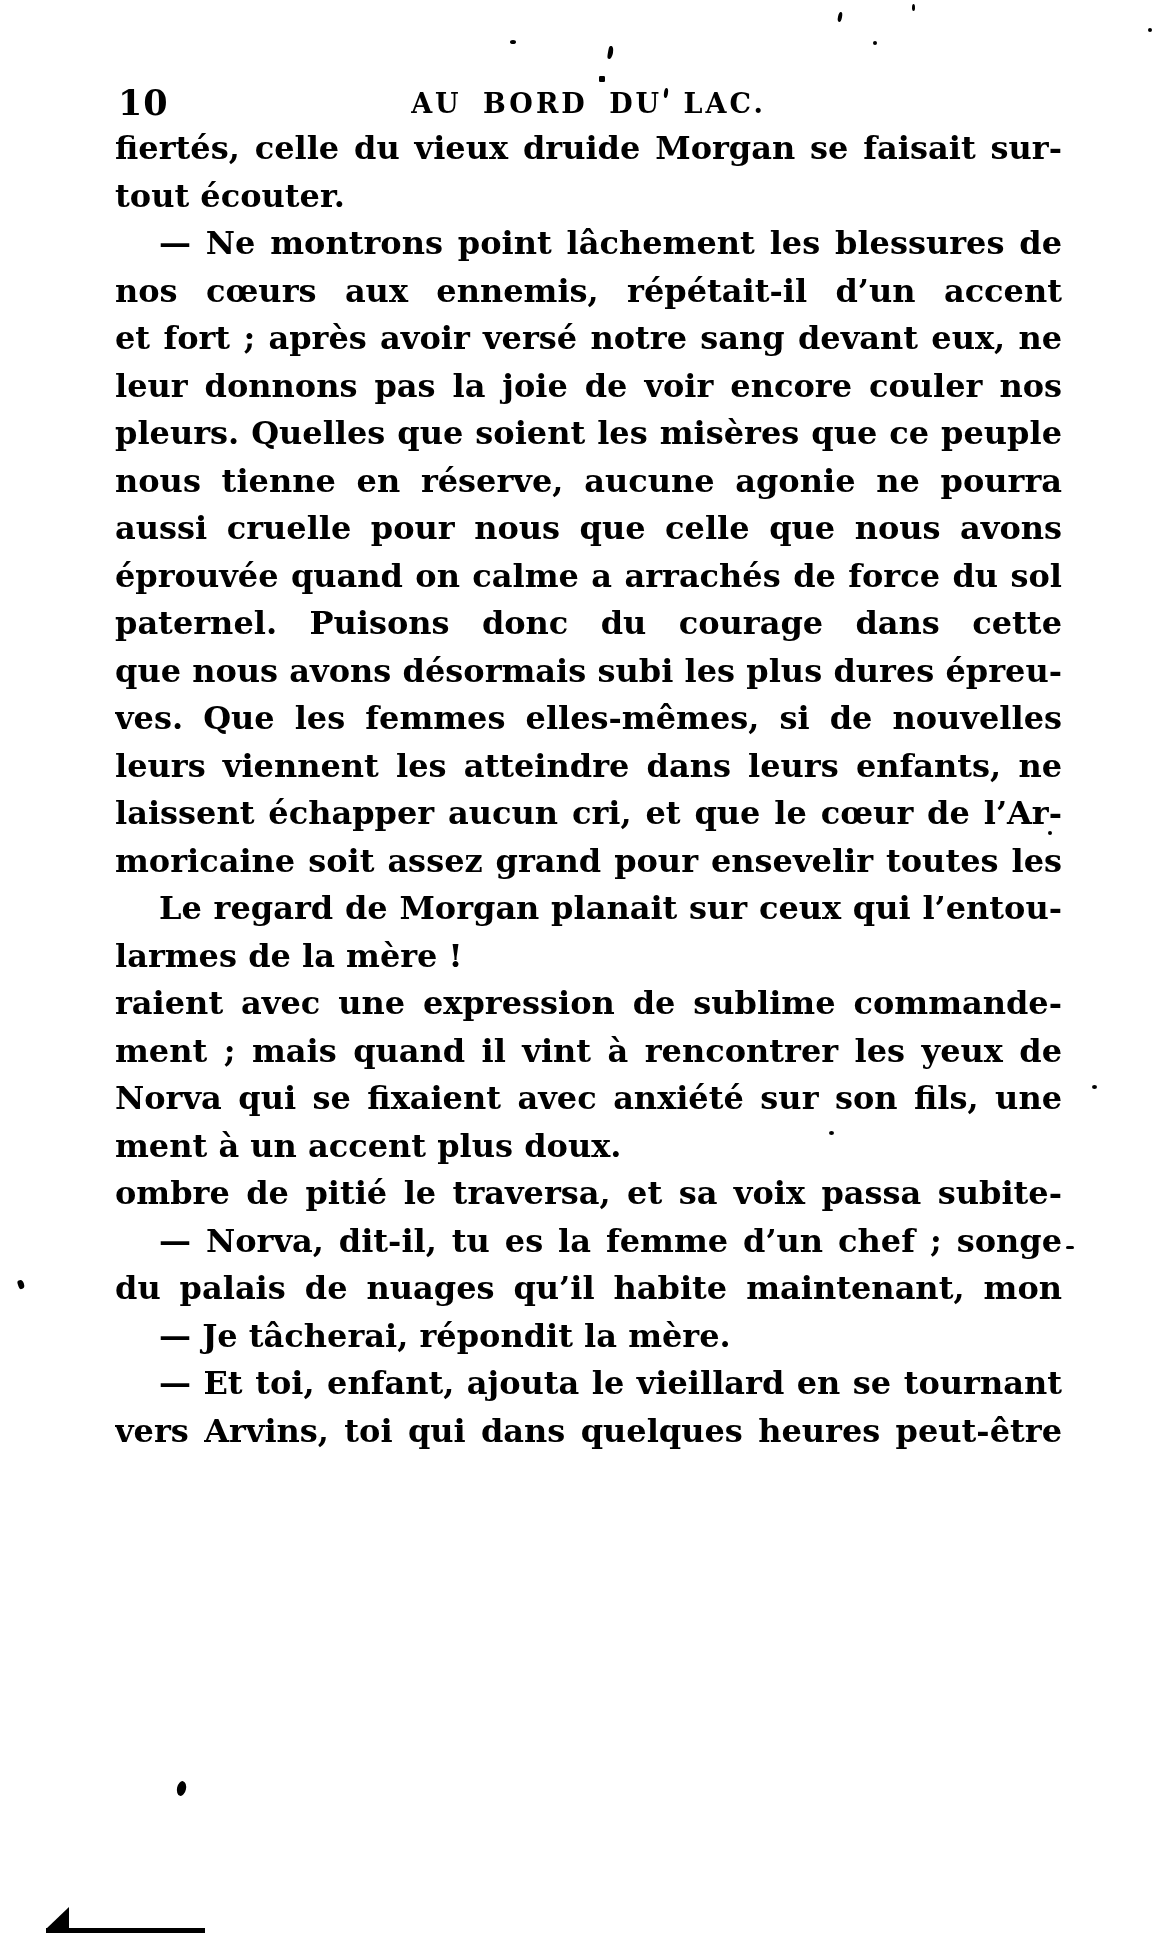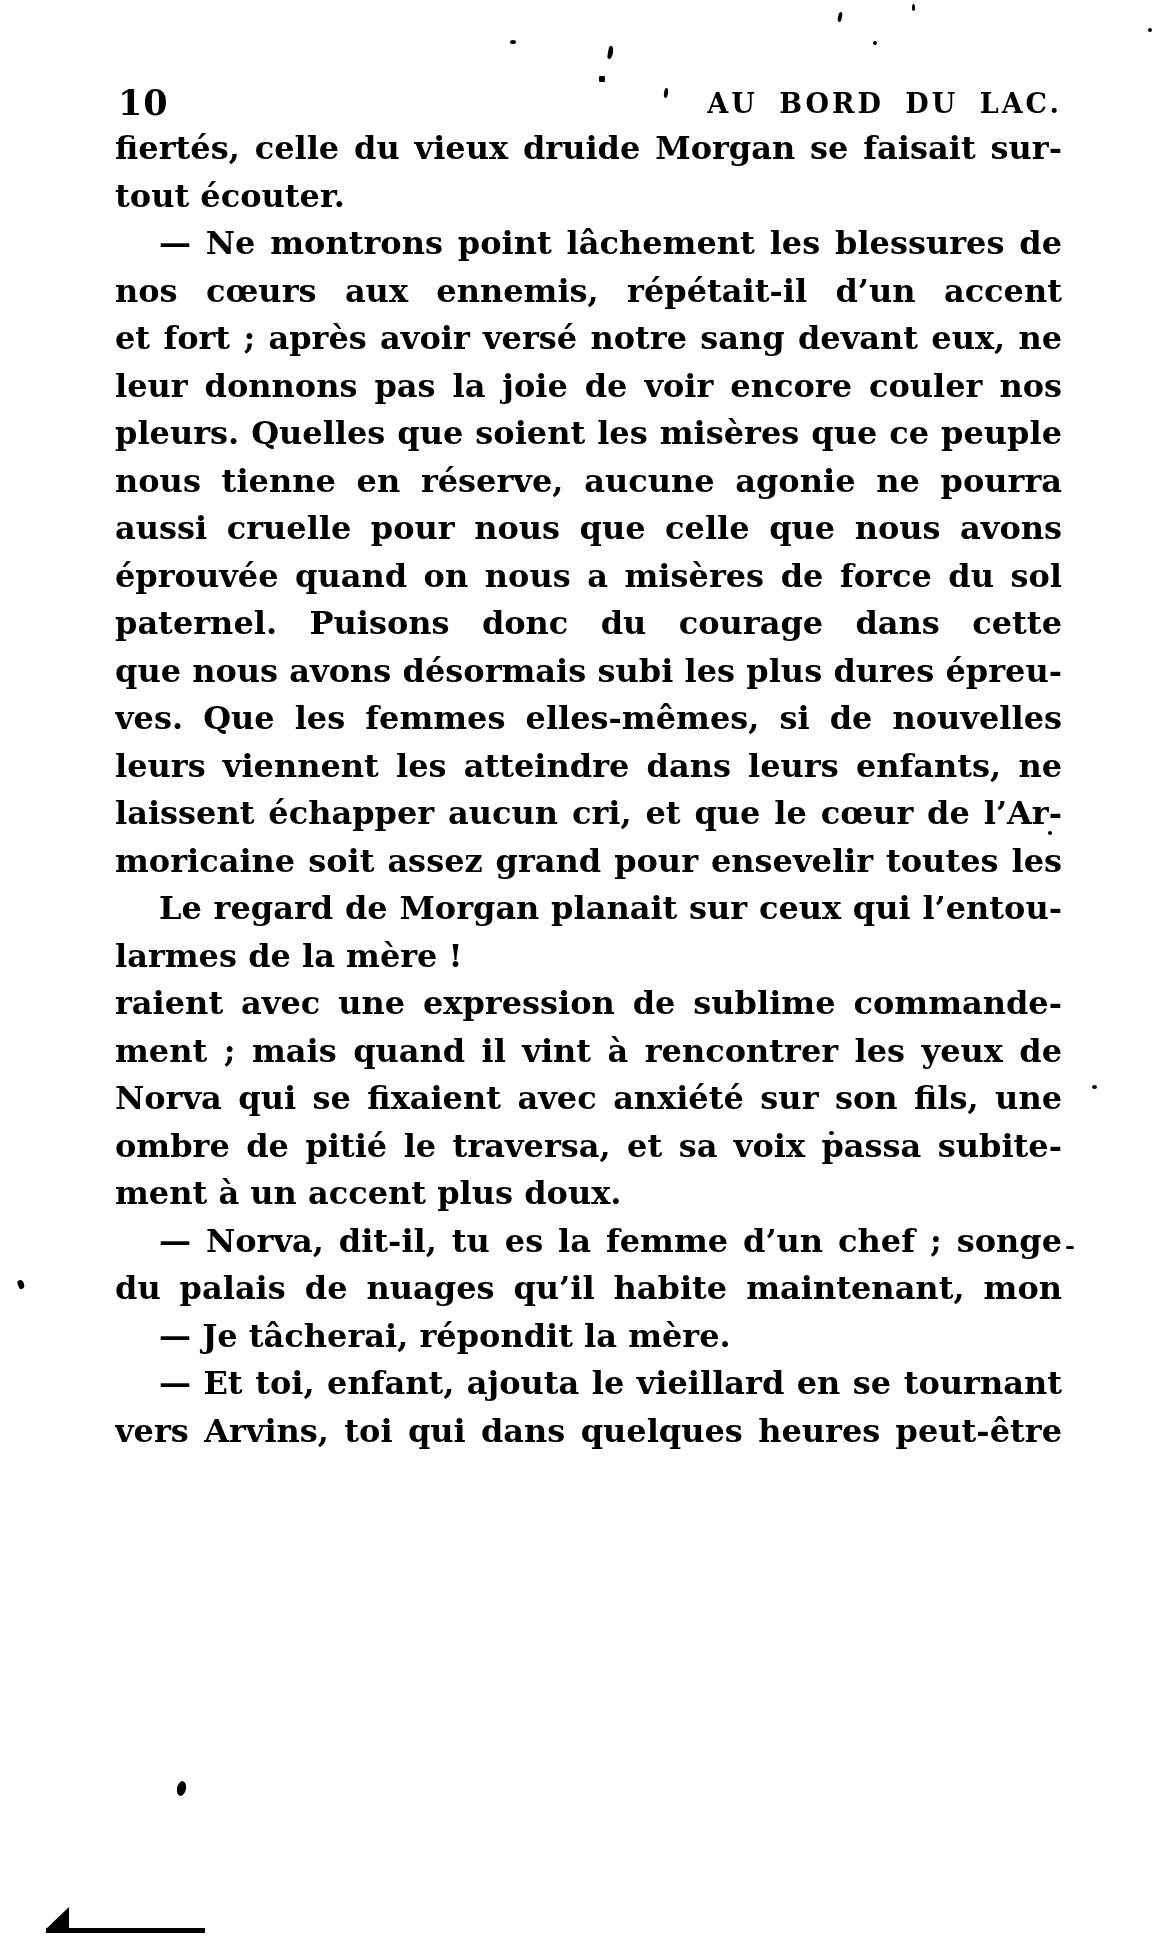--- a/index.html
+++ b/index.html
@@ -14,21 +14,21 @@
   
   .page-header{
     position:absolute;top:80px;left:115px;width:947px;height:44px;
   }
   .page-number{
     position:absolute;left:3px;top:2px;
     font-size:35px;font-weight:bold;letter-spacing:1px;
   }
   .running-title{
     position:absolute;left:0;right:0;top:8px;
-    text-align:right;
+    text-align:center;
     font-size:27px;font-weight:bold;
     letter-spacing:3px;word-spacing:9px;
   }
 
   
   .text-block{
     position:absolute;top:125px;left:115px;width:947px;
   }
   .line{
     height:47.5px;line-height:47.5px;overflow:hidden;
@@ -81,34 +81,34 @@
   <div class="text-block">
     <div class="line just">fiertés, celle du vieux druide Morgan se faisait sur-</div>
     <div class="line">tout écouter.</div>
     <div class="line just indent">— Ne montrons point lâchement les blessures de</div>
     <div class="line just">nos cœurs aux ennemis, répétait-il d’un accent calme</div>
     <div class="line just">et fort ; après avoir versé notre sang devant eux, ne</div>
     <div class="line just">leur donnons pas la joie de voir encore couler nos</div>
     <div class="line just">pleurs. Quelles que soient les misères que ce peuple</div>
     <div class="line just">nous tienne en réserve, aucune agonie ne pourra être</div>
     <div class="line just">aussi cruelle pour nous que celle que nous avons</div>
-    <div class="line just">éprouvée quand on nous a misères de force du sol</div>
+    <div class="line just">éprouvée quand on calme a arrachés de force du sol</div>
     <div class="line just">paternel. Puisons donc du courage dans cette pensée</div>
     <div class="line just">que nous avons désormais subi les plus dures épreu-</div>
     <div class="line just">ves. Que les femmes elles-mêmes, si de nouvelles dou-</div>
     <div class="line just">leurs viennent les atteindre dans leurs enfants, ne</div>
     <div class="line just">laissent échapper aucun cri, et que le cœur de l’Ar-</div>
     <div class="line just">moricaine soit assez grand pour ensevelir toutes les</div>
     <div class="line just indent">Le regard de Morgan planait sur ceux qui l’entou-</div>
     <div class="line">larmes de la mère !</div>
     <div class="line just">raient avec une expression de sublime commande-</div>
     <div class="line just">ment ; mais quand il vint à rencontrer les yeux de</div>
     <div class="line just">Norva qui se fixaient avec anxiété sur son fils, une</div>
+    <div class="line">ment à un accent plus doux.</div>
     <div class="line just">ombre de pitié le traversa, et sa voix passa subite-</div>
-    <div class="line">ment à un accent plus doux.</div>
     <div class="line just indent">— Norva, dit-il, tu es la femme d’un chef ; songe que</div>
     <div class="line just">du palais de nuages qu’il habite maintenant, mon frère</div>
     <div class="line indent">— Je tâcherai, répondit la mère.</div>
     <div class="line just indent">— Et toi, enfant, ajouta le vieillard en se tournant</div>
     <div class="line just">vers Arvins, toi qui dans quelques heures peut-être ne</div>
   </div>
 
   <div class="speck sp1"></div>
   <div class="speck sp2"></div>
   <div class="speck sp3"></div>

